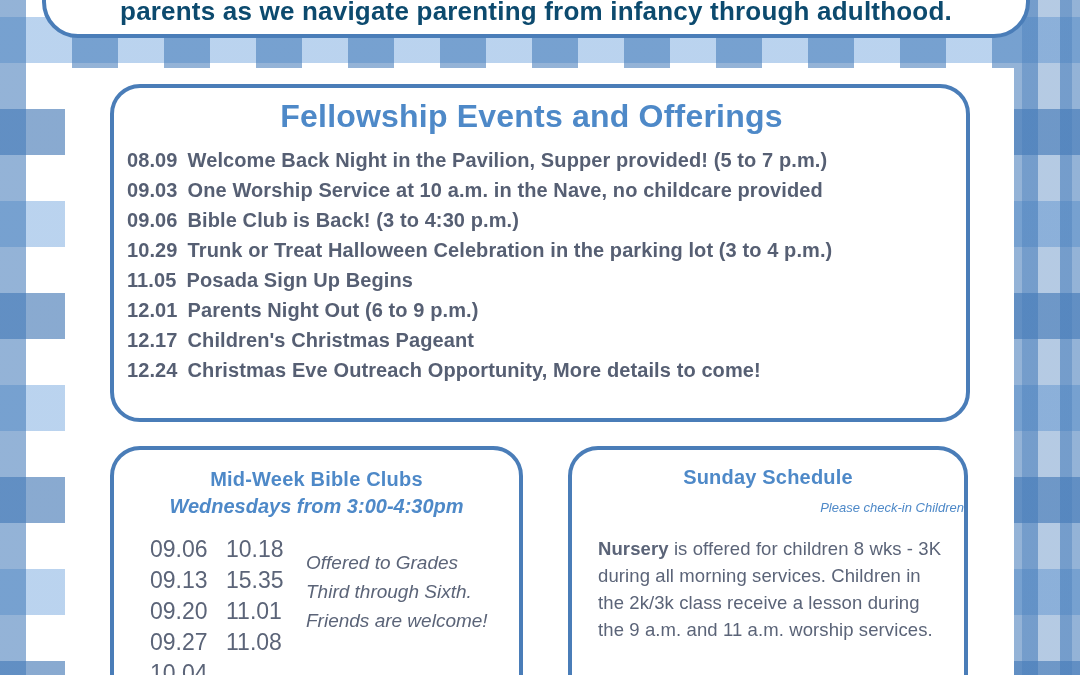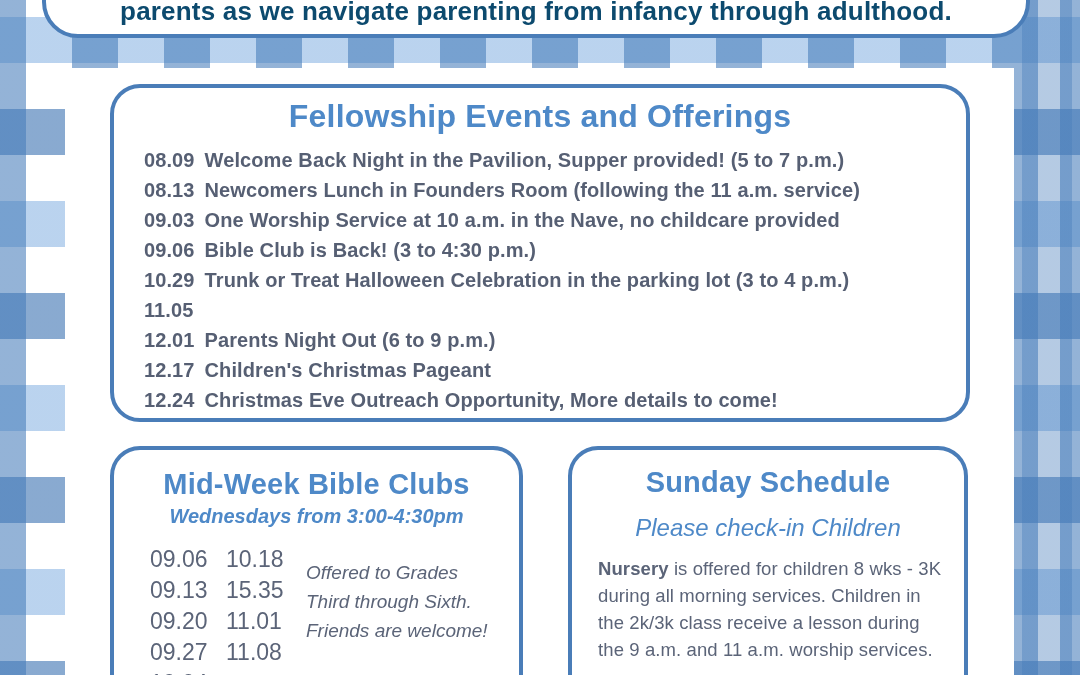--- a/index.html
+++ b/index.html
@@ -35,40 +35,40 @@
   .top-banner{
     left:42px;top:-36px;width:988px;height:74px;border-radius:36px;
     display:flex;align-items:flex-end;justify-content:center;
     padding-bottom:7px;
   }
   .top-banner .banner-text{
     color:#0c4a6e;font-size:26px;font-weight:600;letter-spacing:0.2px;
   }
   .fellowship{
     left:110px;top:84px;width:860px;height:338px;
-    padding:8px 30px 0 30px;
+    padding:8px 30px 0 13px;
   }
   .fellowship h1{
     margin:2px 0 10px 0;text-align:center;
     color:#4e89c8;font-size:32px;font-weight:bold;letter-spacing:0.2px;
   }
   .event-row{
     display:flex;align-items:flex-end;
     color:#565f73;font-weight:bold;font-size:20px;
     line-height:30px;white-space:nowrap;letter-spacing:0.1px;
   }
   .event-date{flex:0 0 48px;}
   .event-text{margin-left:10px;}
   .midweek{
     left:110px;top:446px;width:413px;height:300px;
     padding:12px 0 0 0;
   }
   .midweek h2,.sunday h2{
     margin:6px 0 2px 0;text-align:center;
-    color:#4e89c8;font-size:29px;font-weight:bold;letter-spacing:0.2px;
+    color:#4e89c8;font-size:20px;font-weight:bold;letter-spacing:0.2px;
   }
   .midweek .mw-subtitle{
     text-align:center;color:#4e89c8;font-size:20px;
     font-weight:bold;font-style:italic;margin-top:4px;
   }
   .mw-content{
     display:flex;align-items:flex-start;
     padding:16px 16px 0 36px;gap:20px;
   }
   .mw-dates{
@@ -77,22 +77,22 @@
   }
   .mw-note{
     flex:1;text-align:left;color:#5b6478;font-style:italic;
     font-size:19px;line-height:29px;margin-top:14px;
   }
   .sunday{
     left:568px;top:446px;width:400px;height:300px;
     padding:10px 0 0 0;
   }
   .sun-subtitle{
-    text-align:center;color:#4e89c8;font-style:italic;
-    font-size:24px;line-height:26px;margin-top:16px;
+    text-align:right;color:#4e89c8;font-style:italic;
+    font-size:13px;line-height:26px;margin-top:6px;
   }
   .sun-body{
     color:#5b6478;font-size:18.5px;line-height:27px;
     padding:14px 18px 0 26px;letter-spacing:0.1px;
   }
   .sun-body .lead{font-weight:bold;}
 </style>
 </head>
 <body>
 
@@ -106,42 +106,39 @@
 
   <div class="card fellowship">
     <h1>Fellowship Events and Offerings</h1>
     <div>
 
         <div class="event-row">
           <span class="event-date">08.09</span>
           <span class="event-text">Welcome Back Night in the Pavilion, Supper provided! (5 to 7 p.m.)</span>
         </div>
 
-        <div class="event-row">
-          <span class="event-date">08.13</span>
-          <span class="event-text">Newcomers Lunch in Founders Room (following the 11 a.m. service)</span>
-        </div>
 
         <div class="event-row">
           <span class="event-date">09.03</span>
           <span class="event-text">One Worship Service at 10 a.m. in the Nave, no childcare provided</span>
         </div>
 
         <div class="event-row">
           <span class="event-date">09.06</span>
           <span class="event-text">Bible Club is Back! (3 to 4:30 p.m.)</span>
         </div>
 
         <div class="event-row">
           <span class="event-date">10.29</span>
           <span class="event-text">Trunk or Treat Halloween Celebration in the parking lot (3 to 4 p.m.)</span>
         </div>
 
         <div class="event-row">
           <span class="event-date">11.05</span>
+          <span class="event-text">Posada Sign Up Begins</span>
         </div>
 
         <div class="event-row">
           <span class="event-date">12.01</span>
           <span class="event-text">Parents Night Out (6 to 9 p.m.)</span>
         </div>
 
         <div class="event-row">
           <span class="event-date">12.17</span>
           <span class="event-text">Children's Christmas Pageant</span>

